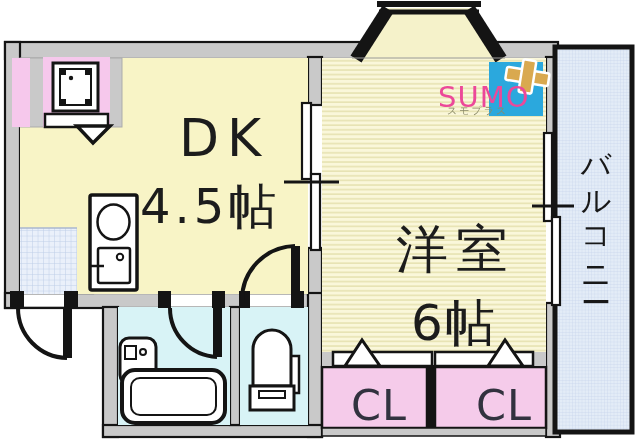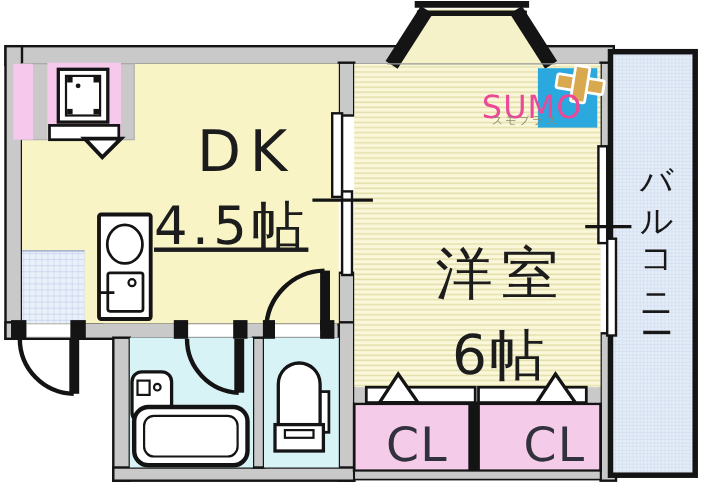--- a/index.html
+++ b/index.html
@@ -1,21 +1,21 @@
 <!DOCTYPE html>
 <html><head>
 <meta charset="utf-8">
 <style>
   html,body{margin:0;padding:0;background:#fff;}
   #stage{position:relative;width:640px;height:442px;background:#ffffff;overflow:hidden;
          font-family:"DejaVu Sans","Liberation Sans",sans-serif;}
   #plan-svg{position:absolute;left:0;top:0;}
   .lbl{position:absolute;line-height:1;white-space:nowrap;color:#1c1c1c;}
   .lbl-dk{left:179px;top:112px;font-size:52px;letter-spacing:8px;}
-  .lbl-dksize{left:140px;top:182px;font-size:48px;letter-spacing:4px;text-decoration:underline;}
+  .lbl-dksize{left:140px;top:182px;font-size:48px;letter-spacing:4px;}
   .lbl-west{left:396px;top:223px;font-size:52px;letter-spacing:8px;}
   .lbl-westsize{left:411px;top:298px;font-size:50px;letter-spacing:2px;}
   .lbl-cl{font-size:43px;color:#32323f;letter-spacing:1px;}
   .lbl-cl1{left:351px;top:384px;}
   .lbl-cl2{left:476px;top:384px;}
   .lbl-balcony{left:581px;top:131px;font-size:30px;letter-spacing:5px;
                writing-mode:vertical-rl;text-orientation:upright;color:#181818;}
   .lbl-sumo{left:438px;top:83px;font-size:29px;font-weight:400;letter-spacing:1px;color:#ec4899;}
   .lbl-sumosub{left:447px;top:106px;font-size:10px;letter-spacing:2px;color:#8a8a68;}
 </style>

